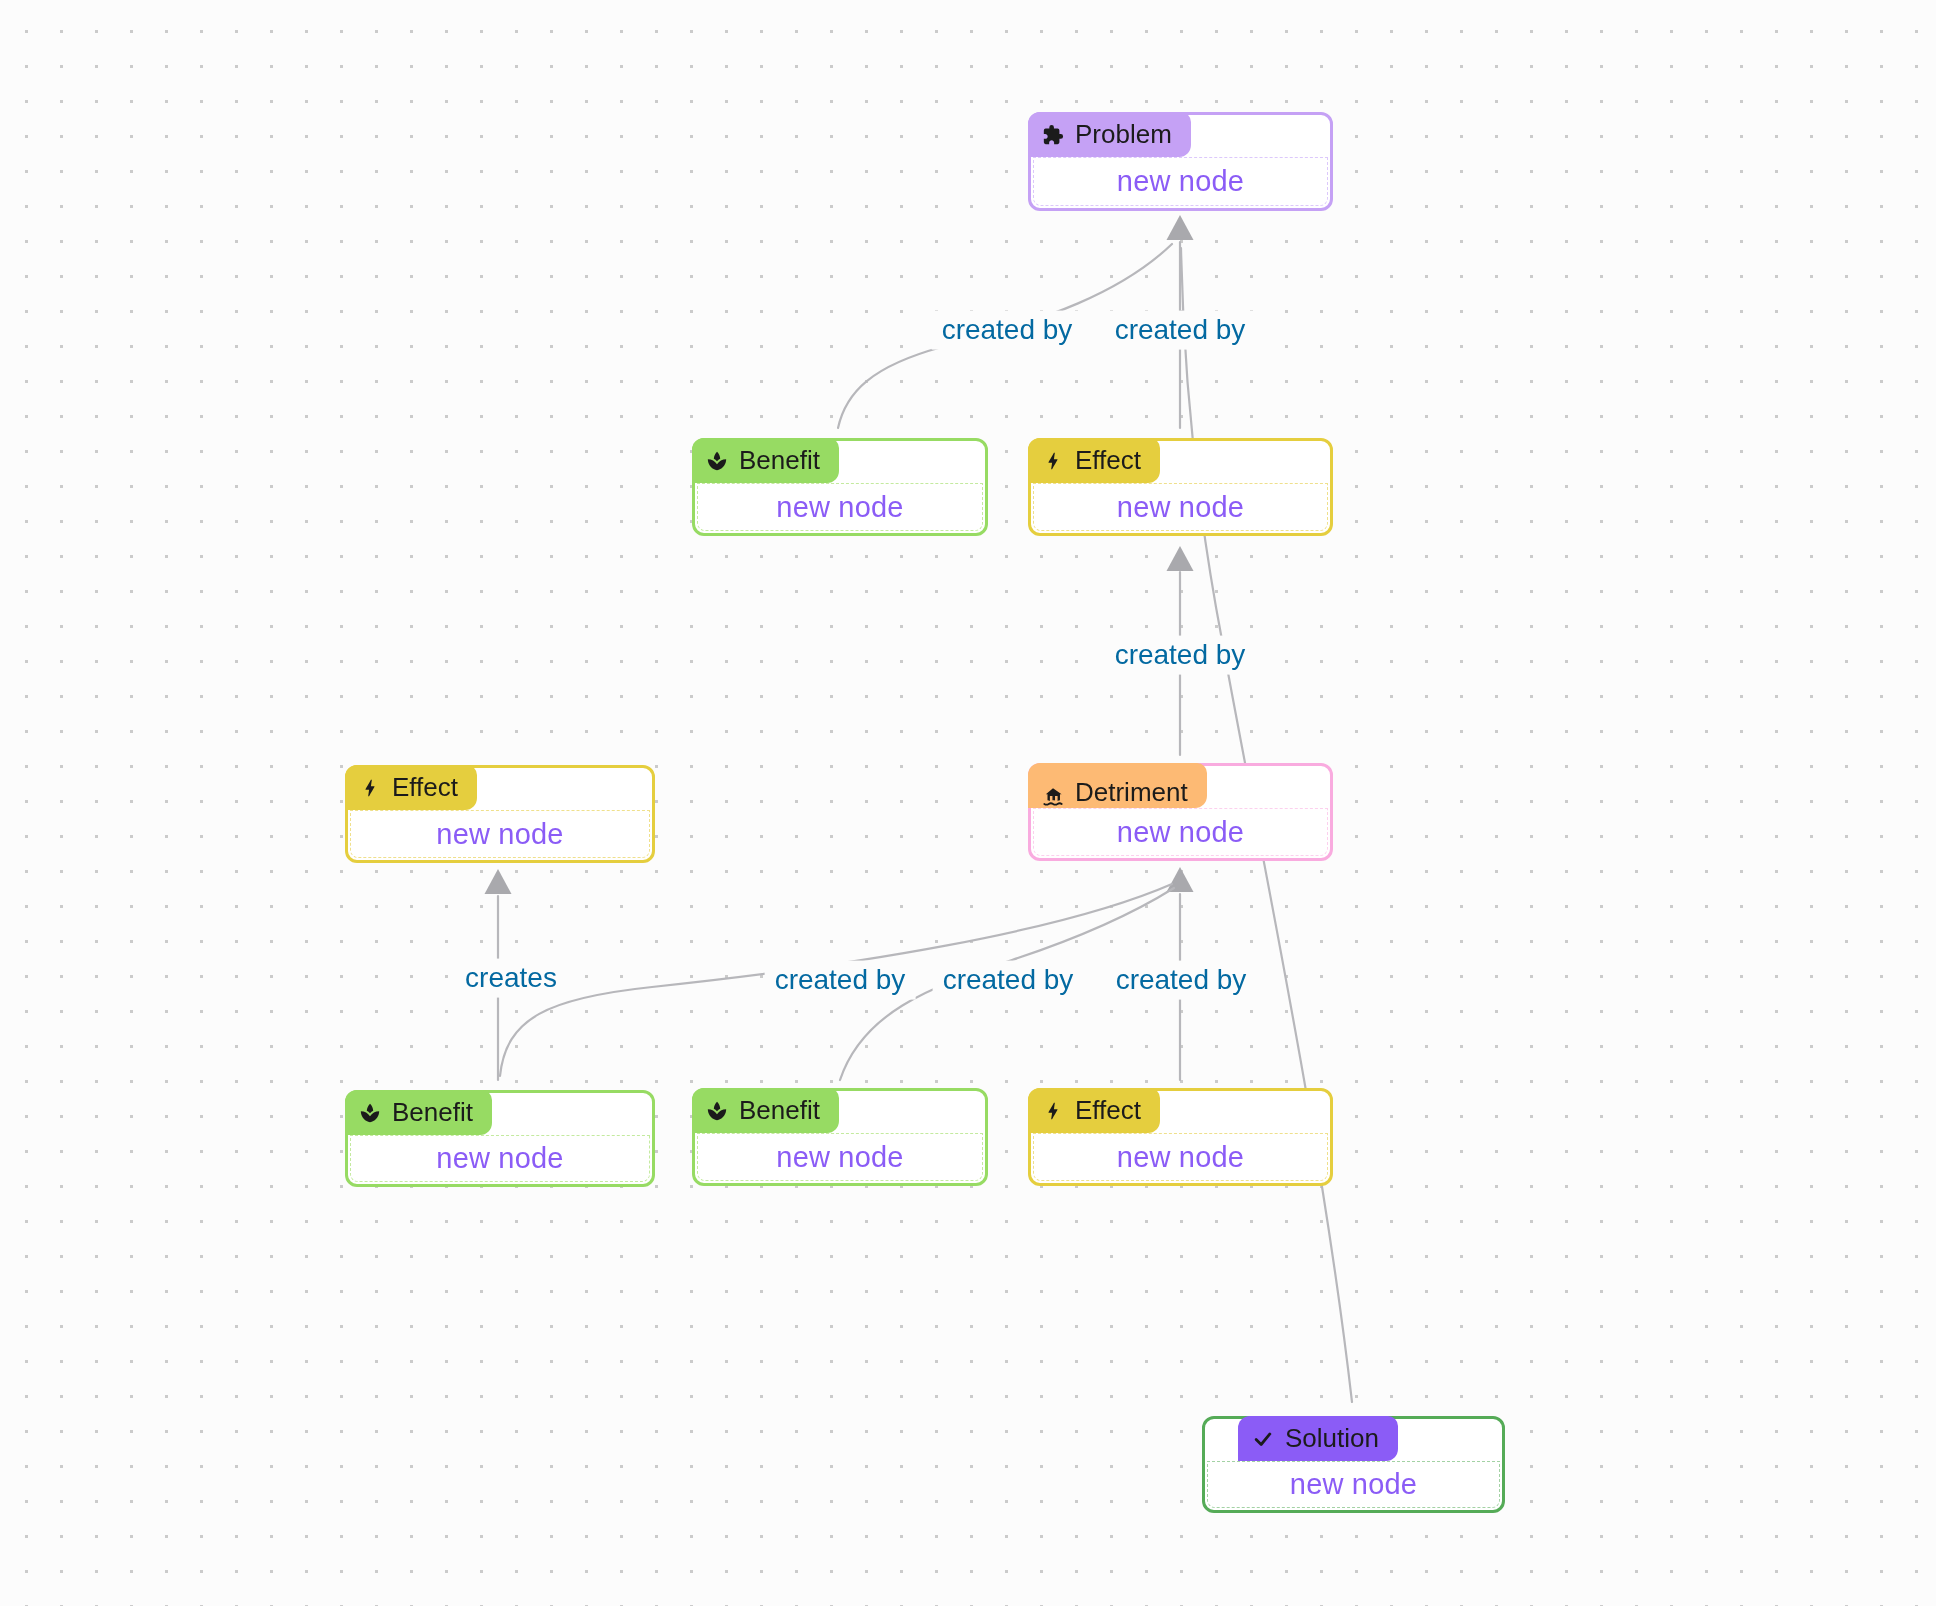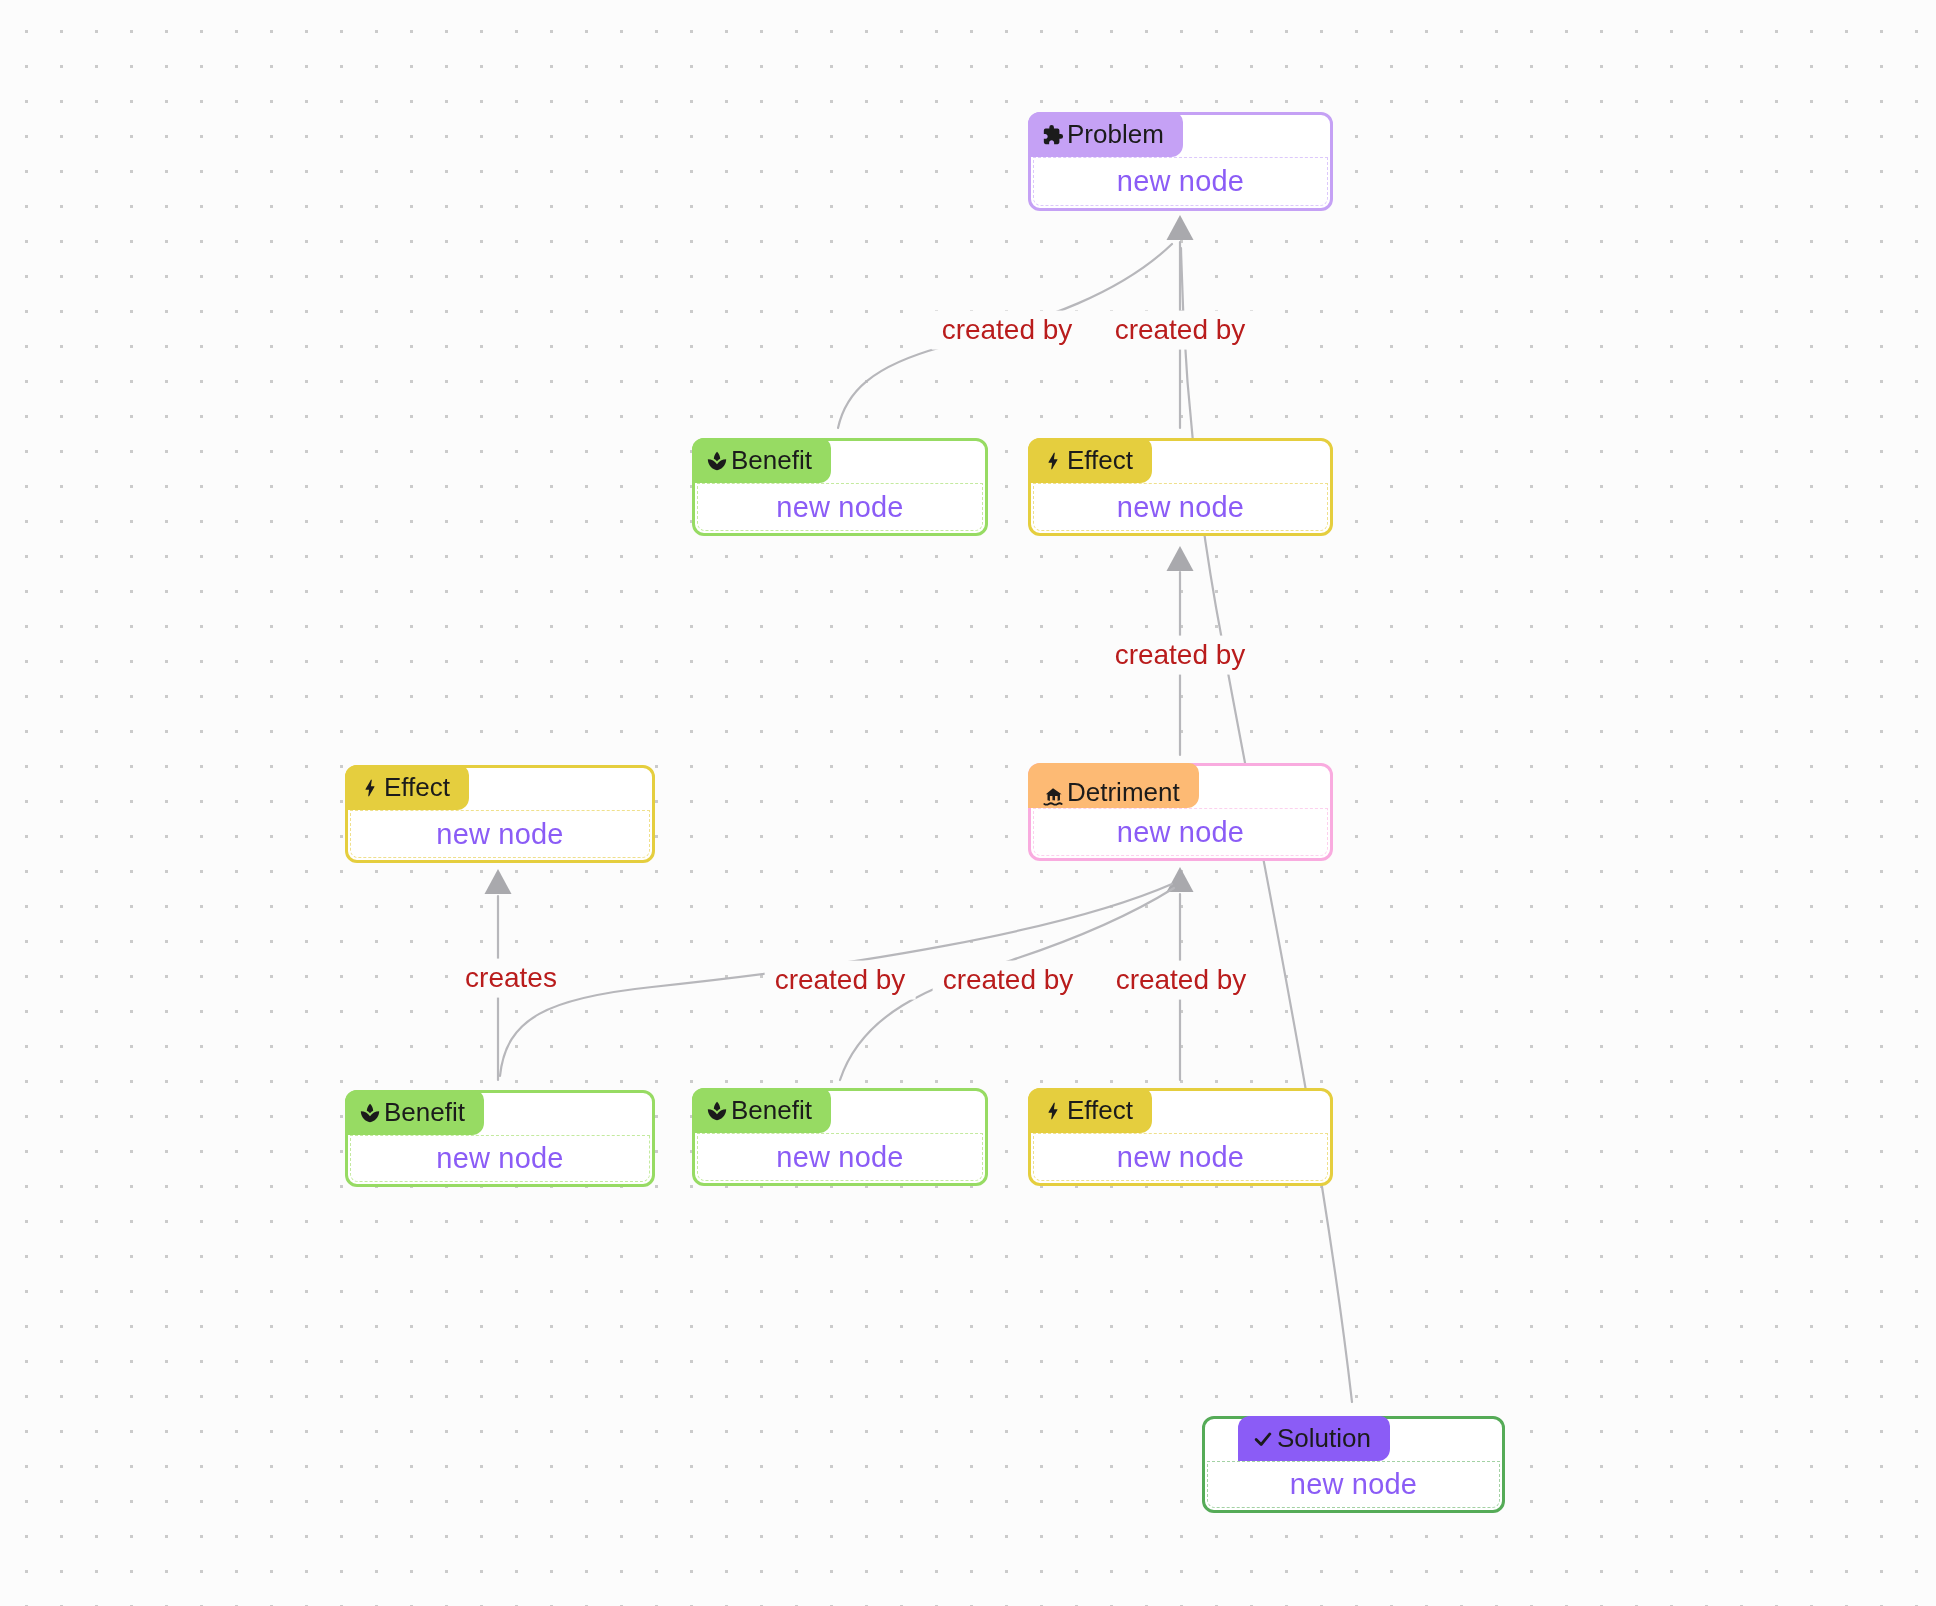--- a/index.html
+++ b/index.html
@@ -11,38 +11,38 @@
   .stage{
     position:relative;width:1936px;height:1606px;
     background-color:#fcfcfc;
     background-image:radial-gradient(#cbcbcb 1.7px, transparent 1.9px);
     background-size:35px 35px;
     background-position:9px 14px;
   }
   svg.edges{position:absolute;left:0;top:0;z-index:1;}
   .edge-label{
     position:absolute;z-index:2;transform:translate(-50%,-50%);
-    font-size:28px;color:#b91c1c;background:#fcfcfc;
+    font-size:28px;color:#0369a1;background:#fcfcfc;
     padding:4px 10px;white-space:nowrap;line-height:1.1;
   }
   .node{
     position:absolute;z-index:3;background:#fff;
     border:3px solid;border-radius:12px;box-sizing:border-box;
   }
   .node .body{
     position:absolute;left:2px;right:2px;top:42px;bottom:2px;
     border:1.5px dashed;border-radius:0 0 8px 8px;
     display:flex;align-items:center;justify-content:center;
   }
   .node .node-text{
     font-size:29px;color:#8b5cf6;line-height:1;letter-spacing:.2px;
   }
   .badge{
     position:absolute;left:-3px;top:-3px;height:45px;
-    display:flex;align-items:center;gap:3px;
+    display:flex;align-items:center;gap:11px;
     padding:0 19px 0 14px;box-sizing:border-box;
     border-radius:12px 10px 12px 0;
     font-size:26px;color:#1b1b1b;white-space:nowrap;
   }
   .badge svg{display:block;}
 </style>
 </head>
 <body>
 
 <div class="stage">

